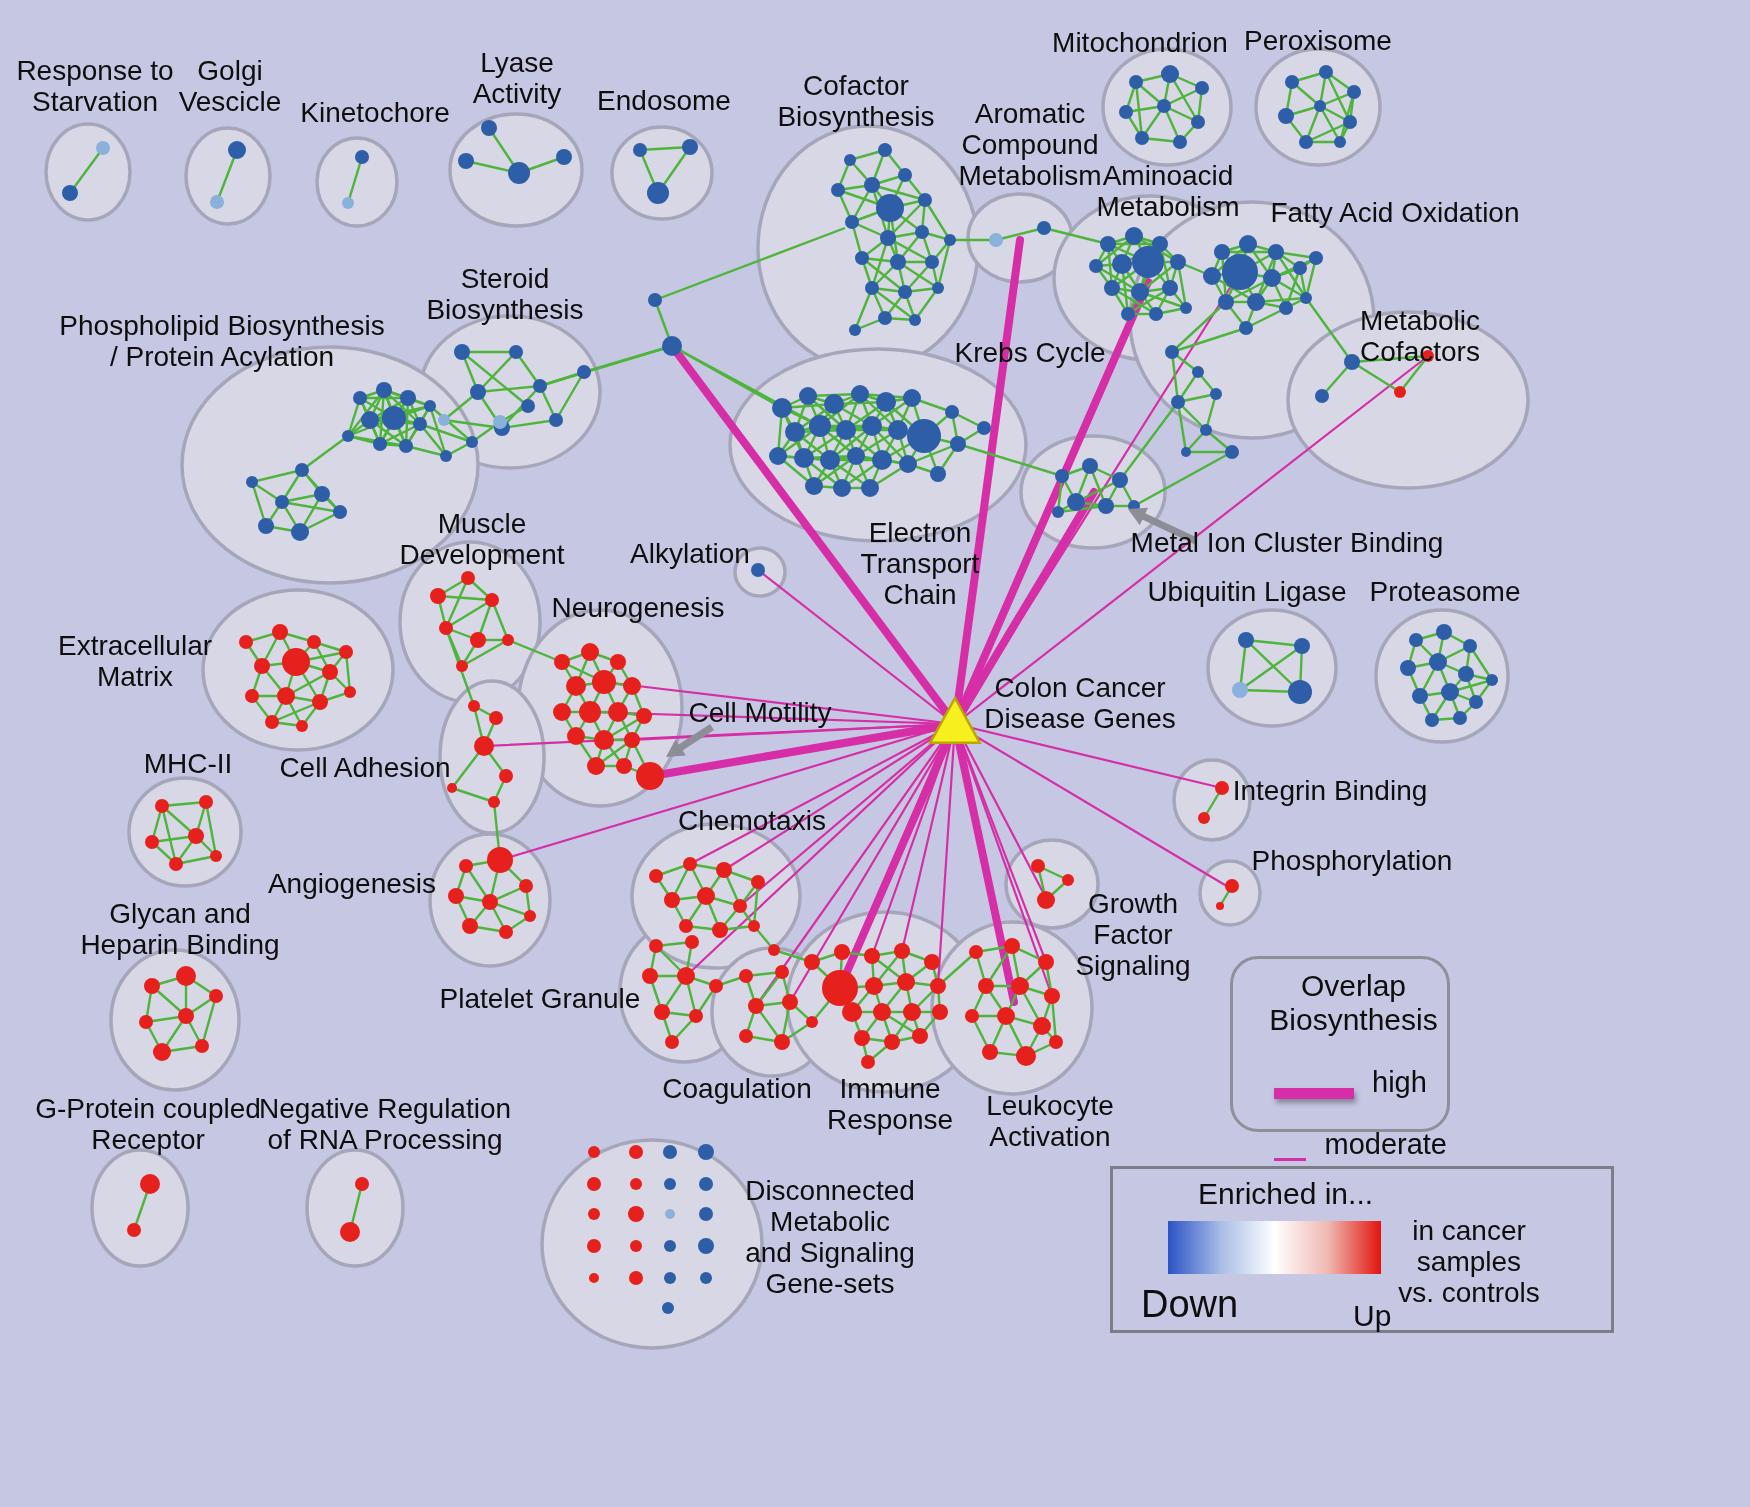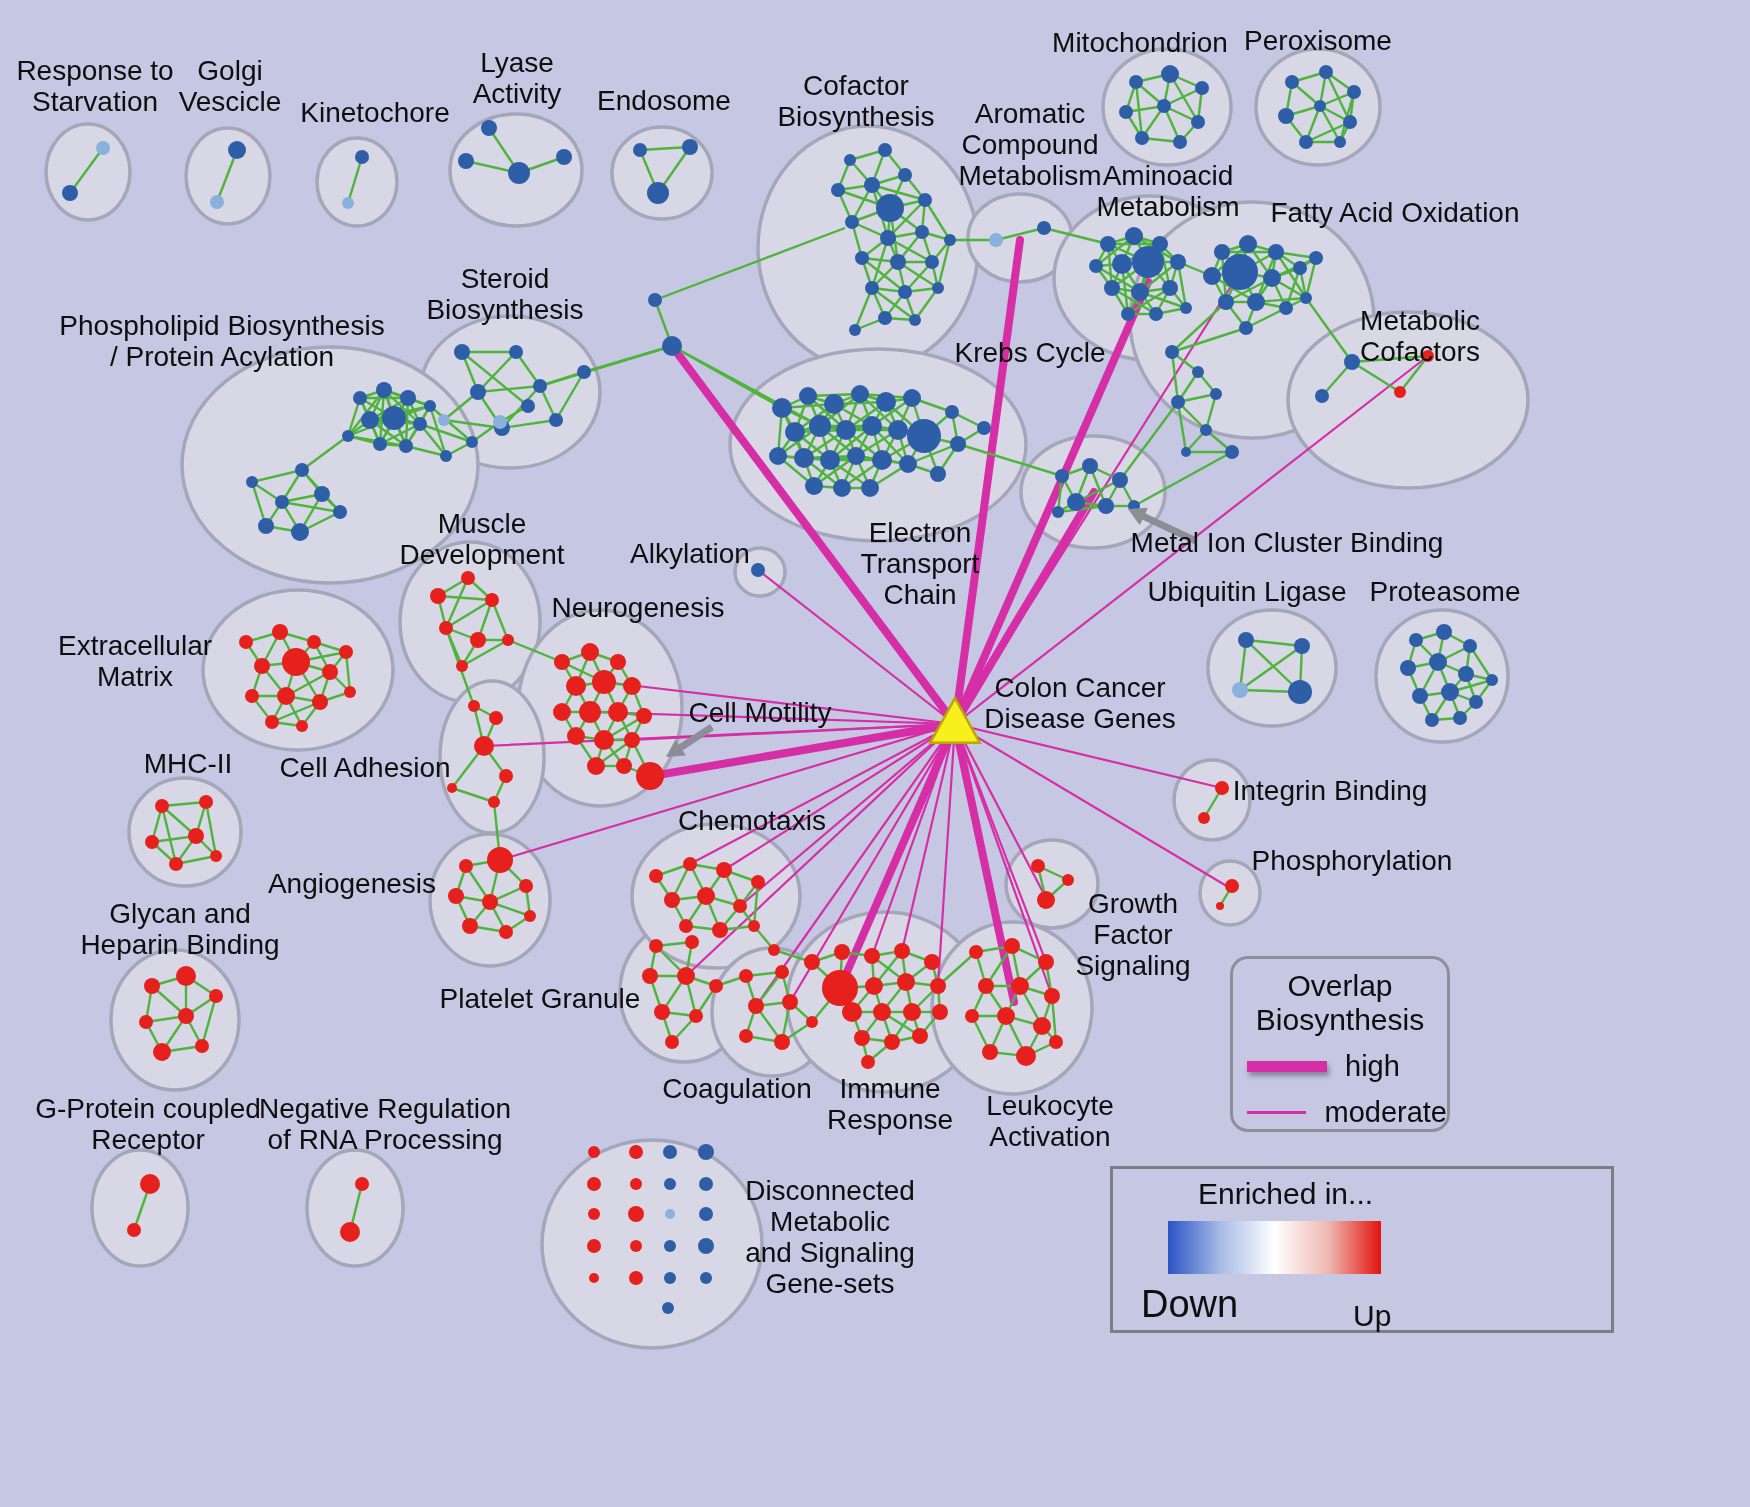--- a/index.html
+++ b/index.html
@@ -1,23 +1,23 @@
 <!DOCTYPE html>
 <html style="--background: #c6c7e2; --blue: #2d5ea7; --lightblue: #8ab1dc; --red: #e6201c; --green: #4eb43c; --magenta: #d62ea6; --ellipse_fill: #d7d7e5; --ellipse_stroke: #a6a6bb; --hub_fill: #f8ef1e; --hub_stroke: #b9a602; --arrow: #8d8d97; --label: #0e0e0e;"><head>
 <meta charset="utf-8">
 <style>
   html,body{margin:0;padding:0;}
   body{font-family:"Liberation Sans",sans-serif;}
   #stage{position:relative;width:1750px;height:1507px;background:var(--background,#c6c7e2);overflow:hidden;}
   #network{position:absolute;left:0;top:0;}
   text.lbl{font-family:"Liberation Sans",sans-serif;font-size:28px;fill:#0e0e0e;}
   .legend{position:absolute;box-sizing:border-box;color:#0e0e0e;}
-  #legend-overlap{left:1230px;top:956px;width:220px;height:176px;border:3.5px solid #8f8f9b;border-radius:18px;}
+  #legend-overlap{left:1230px;top:956px;width:220px;height:176px;border:3.5px solid #8f8f9b;border-radius:28px;padding-left:27px;}
   #legend-overlap .title{margin-top:10px;text-align:center;font-size:30px;line-height:34px;}
-  .sig-row{display:flex;align-items:center;margin-top:13px;}
+  .sig-row{display:flex;align-items:flex-end;margin-top:29px;}
   .sig-row .lbl-text{margin-left:18px;font-size:29px;}
   .line-high{width:80px;height:11px;background:var(--magenta,#d62ea6);margin-left:14px;box-shadow:2px 4px 5px rgba(70,70,85,.5);}
   .line-moderate{width:80px;height:3px;background:var(--magenta,#d62ea6);margin-left:14px;}
   #legend-enriched{left:1110px;top:1166px;width:504px;height:167px;border:3.5px solid #7d7d88;}
   #legend-enriched .title{position:absolute;left:0;top:8px;width:345px;text-align:center;font-size:30px;}
   #gradient-bar{position:absolute;left:55px;top:52px;width:213px;height:53px;}
   #en-down{position:absolute;left:28px;top:114px;font-size:38px;}
   #en-up{position:absolute;left:240px;top:130px;font-size:30px;}
   #en-side{position:absolute;left:280px;top:46px;width:152px;text-align:center;font-size:28px;line-height:31px;}
 </style>
@@ -1168,14 +1168,19 @@
       <span class="line-moderate"></span>
       <span class="lbl-text">moderate</span>
     </div>
   </div>
 
   <div id="legend-enriched" class="legend">
     <div class="title">Enriched in...</div>
     <div id="gradient-bar" style="background: linear-gradient(to right, rgb(43, 83, 198), rgb(169, 189, 230), rgb(255, 255, 255), rgb(239, 185, 178), rgb(226, 20, 14));"></div>
     <div id="en-down">Down</div>
     <div id="en-up">Up</div>
+    <div id="en-side">
+      <div>in cancer</div>
+      <div>samples</div>
+      <div>vs. controls</div>
+    </div>
   </div>
 </div>
 
 </body></html>

